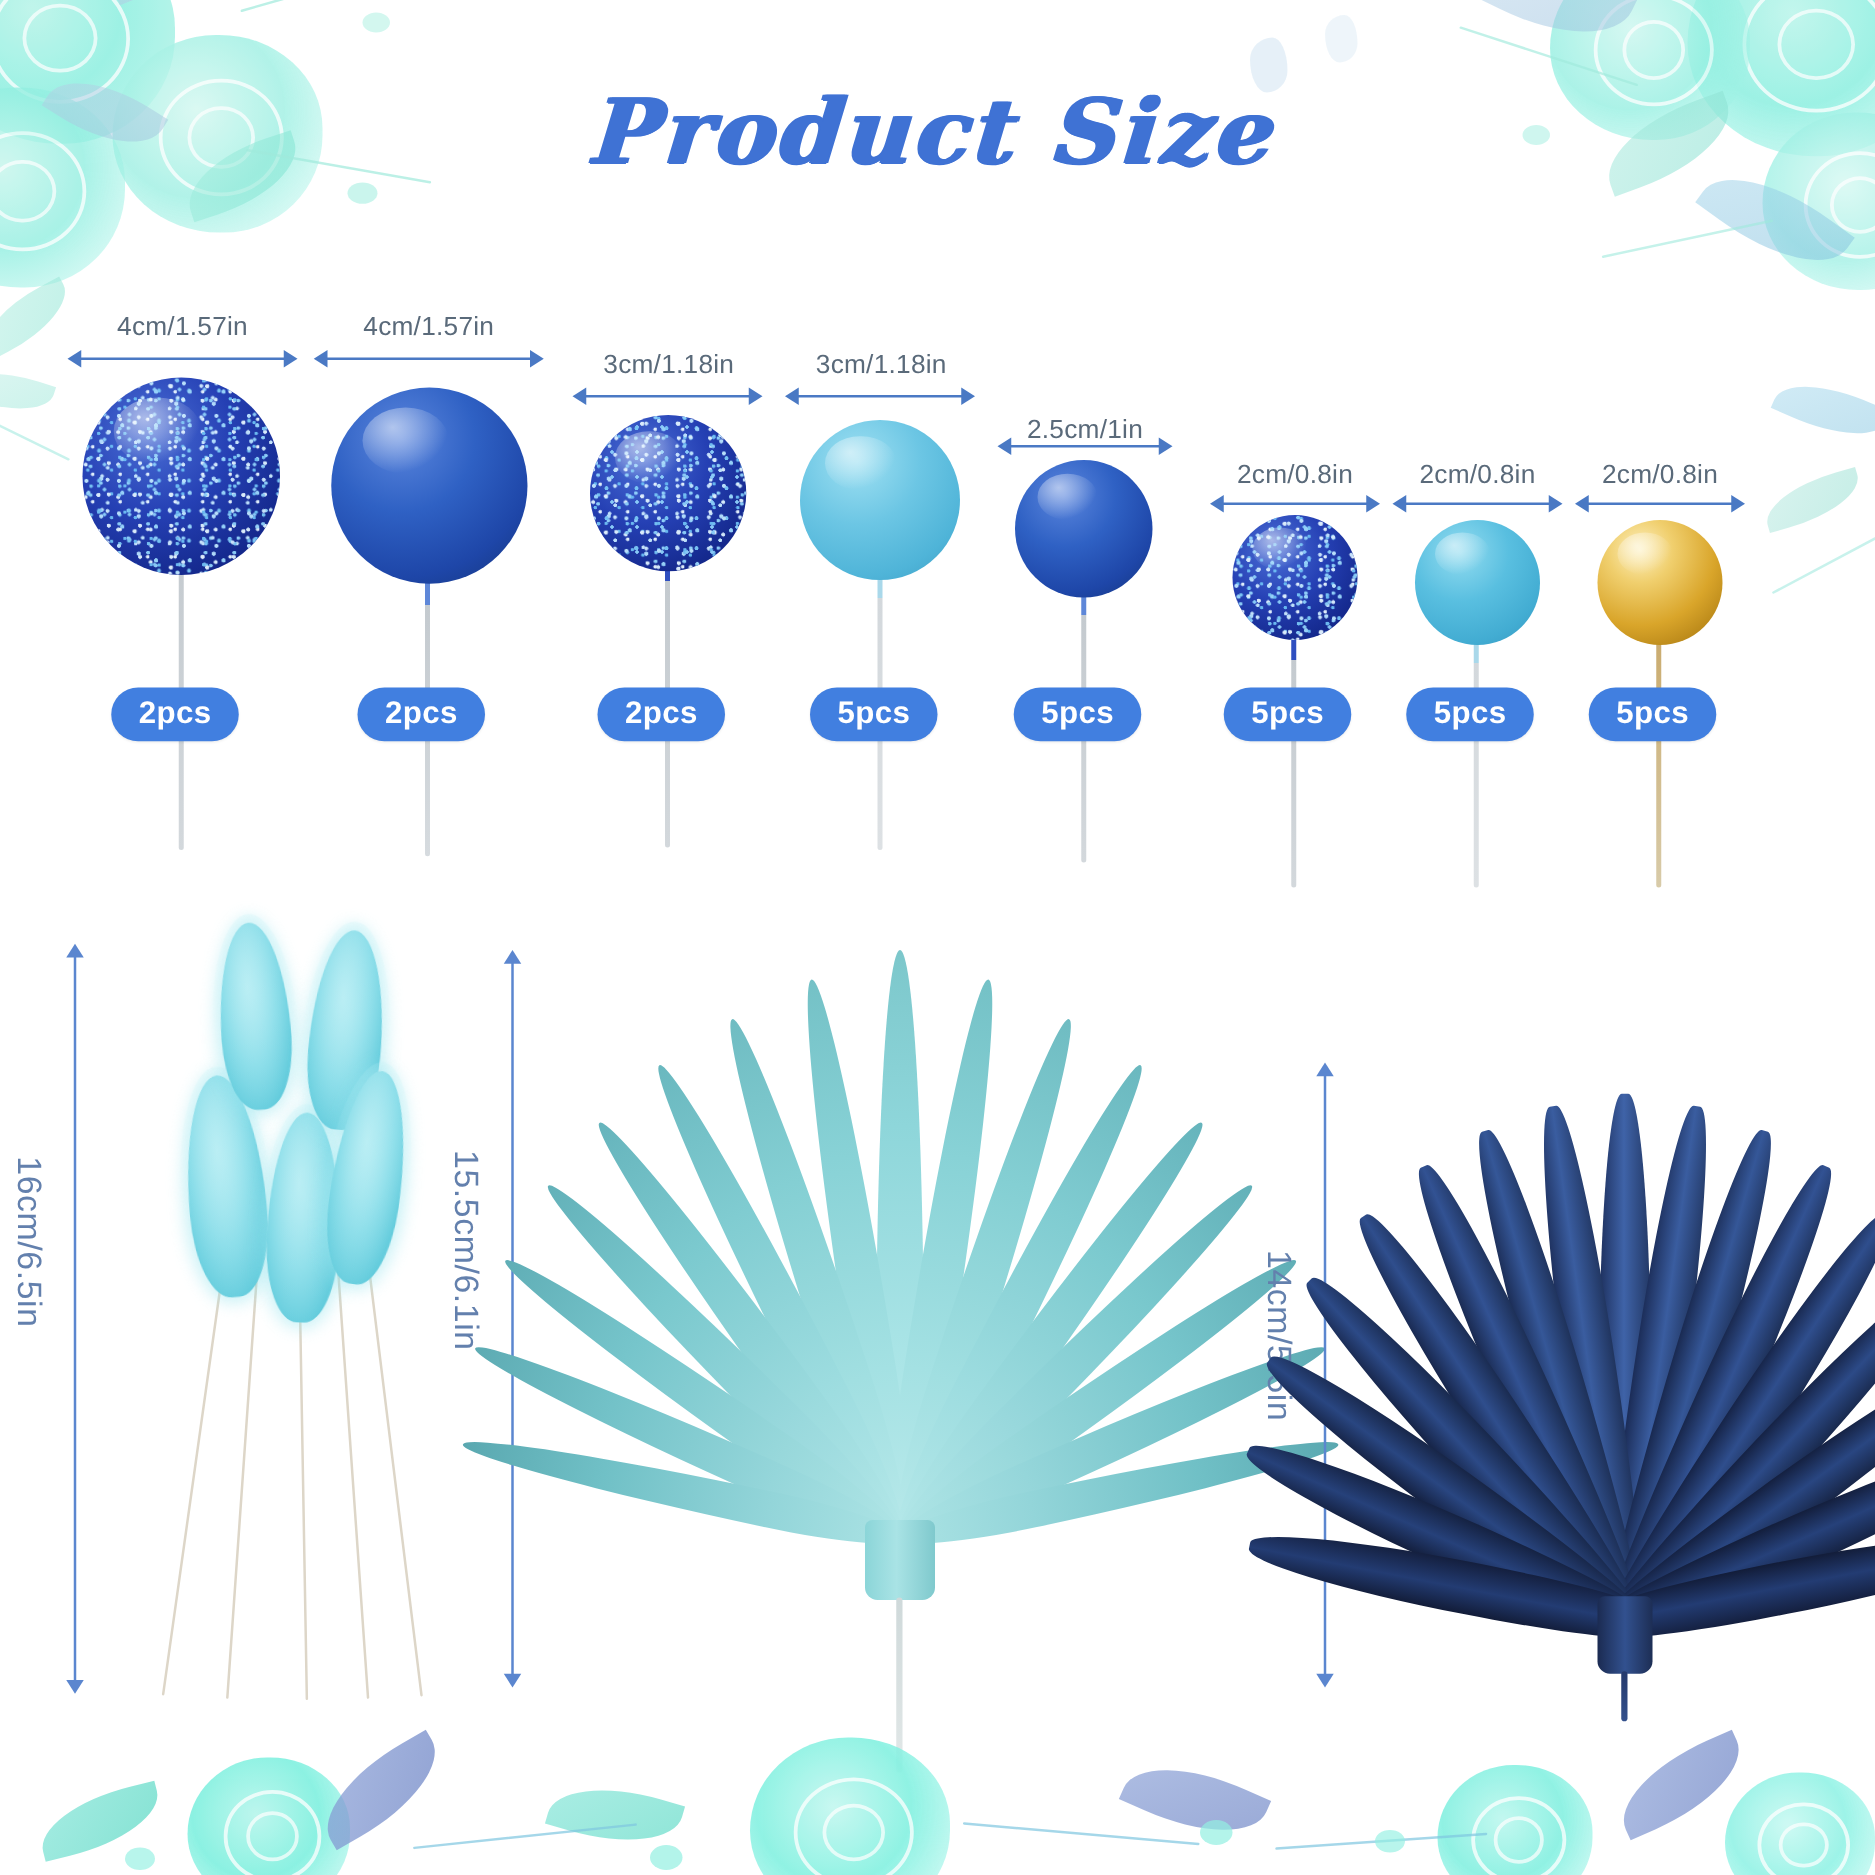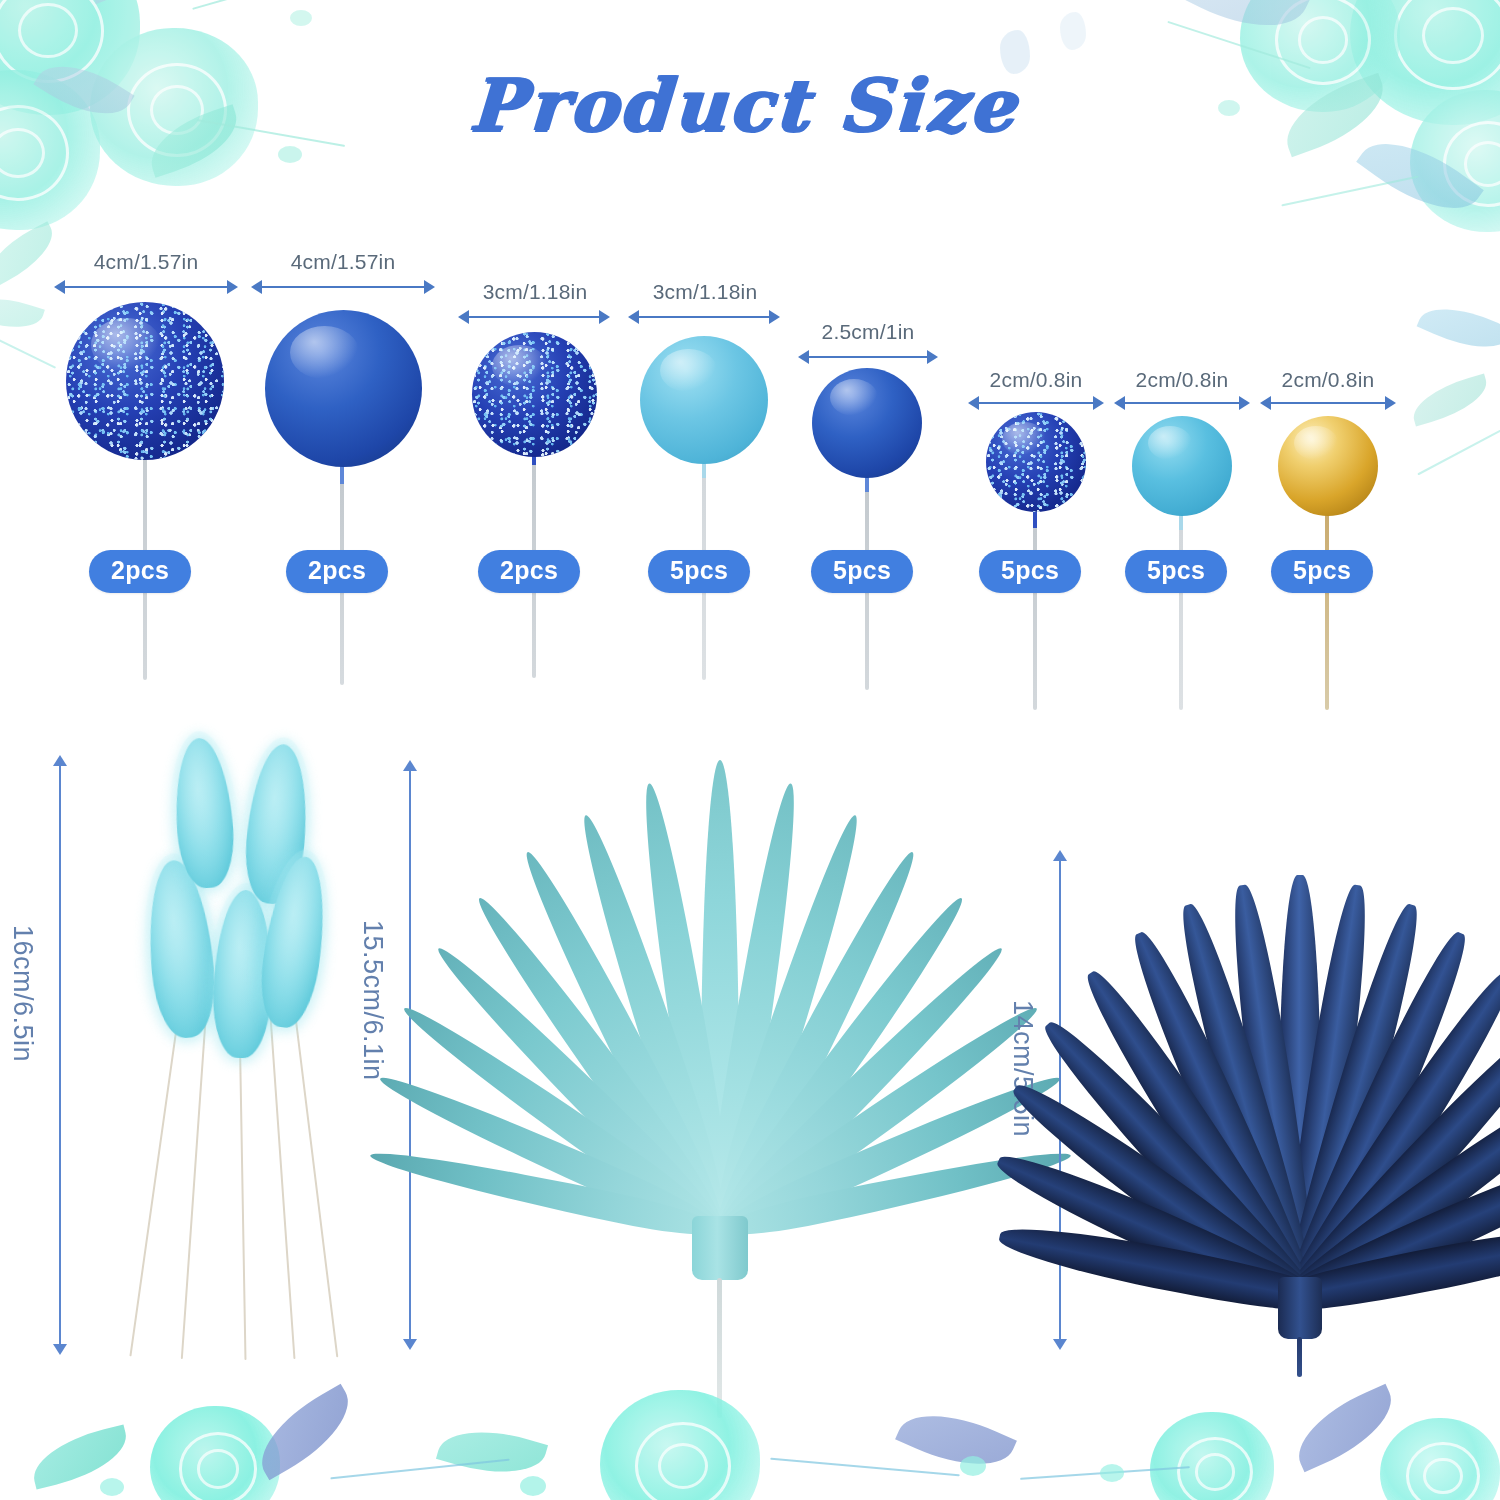--- a/index.html
+++ b/index.html
@@ -252,21 +252,21 @@
           <div class="hd r"></div>
       </div>
       <div class="stick" style="left:80px;top:160px;height:240px;background:linear-gradient(#a9d8ea 0 16%,#d3d8dc 16%,#dde1e4);"></div>
       <div class="ball" style="left:18px;top:56px;width:128px;height:128px;background:radial-gradient(circle at 36% 26%, #9fe0f2 0%, #6cc6e4 40%, #4fb4d8 74%, #3d9cc2 100%);">
         <div class="shine"></div>
       </div>
       <div class="badge" style="left:26px;top:270px;">5pcs</div>
     </div>
 
     <div class="ball-item" style="left:790px;top:70px;width:156px;">
-      <div class="dimlabel" style="left:0;top:0px;width:156px;">2.5cm/1in</div>
+      <div class="dimlabel" style="left:0;top:12px;width:156px;">2.5cm/1in</div>
       <div class="harrow" style="left:8px;top:30px;width:140px;">
         <div class="hd l"></div>
           <div class="bar"></div>
           <div class="hd r"></div>
       </div>
       <div class="stick" style="left:75px;top:140px;height:230px;background:linear-gradient(#5e87d8 0 14%,#c4cacf 14%,#d3d8dc);"></div>
       <div class="ball" style="left:22px;top:48px;width:110px;height:110px;background:radial-gradient(circle at 36% 26%, #5b86dd 0%, #2f61c4 38%, #1e46a8 72%, #143478 100%);">
         <div class="shine"></div>
       </div>
       <div class="badge" style="left:21px;top:230px;">5pcs</div>

